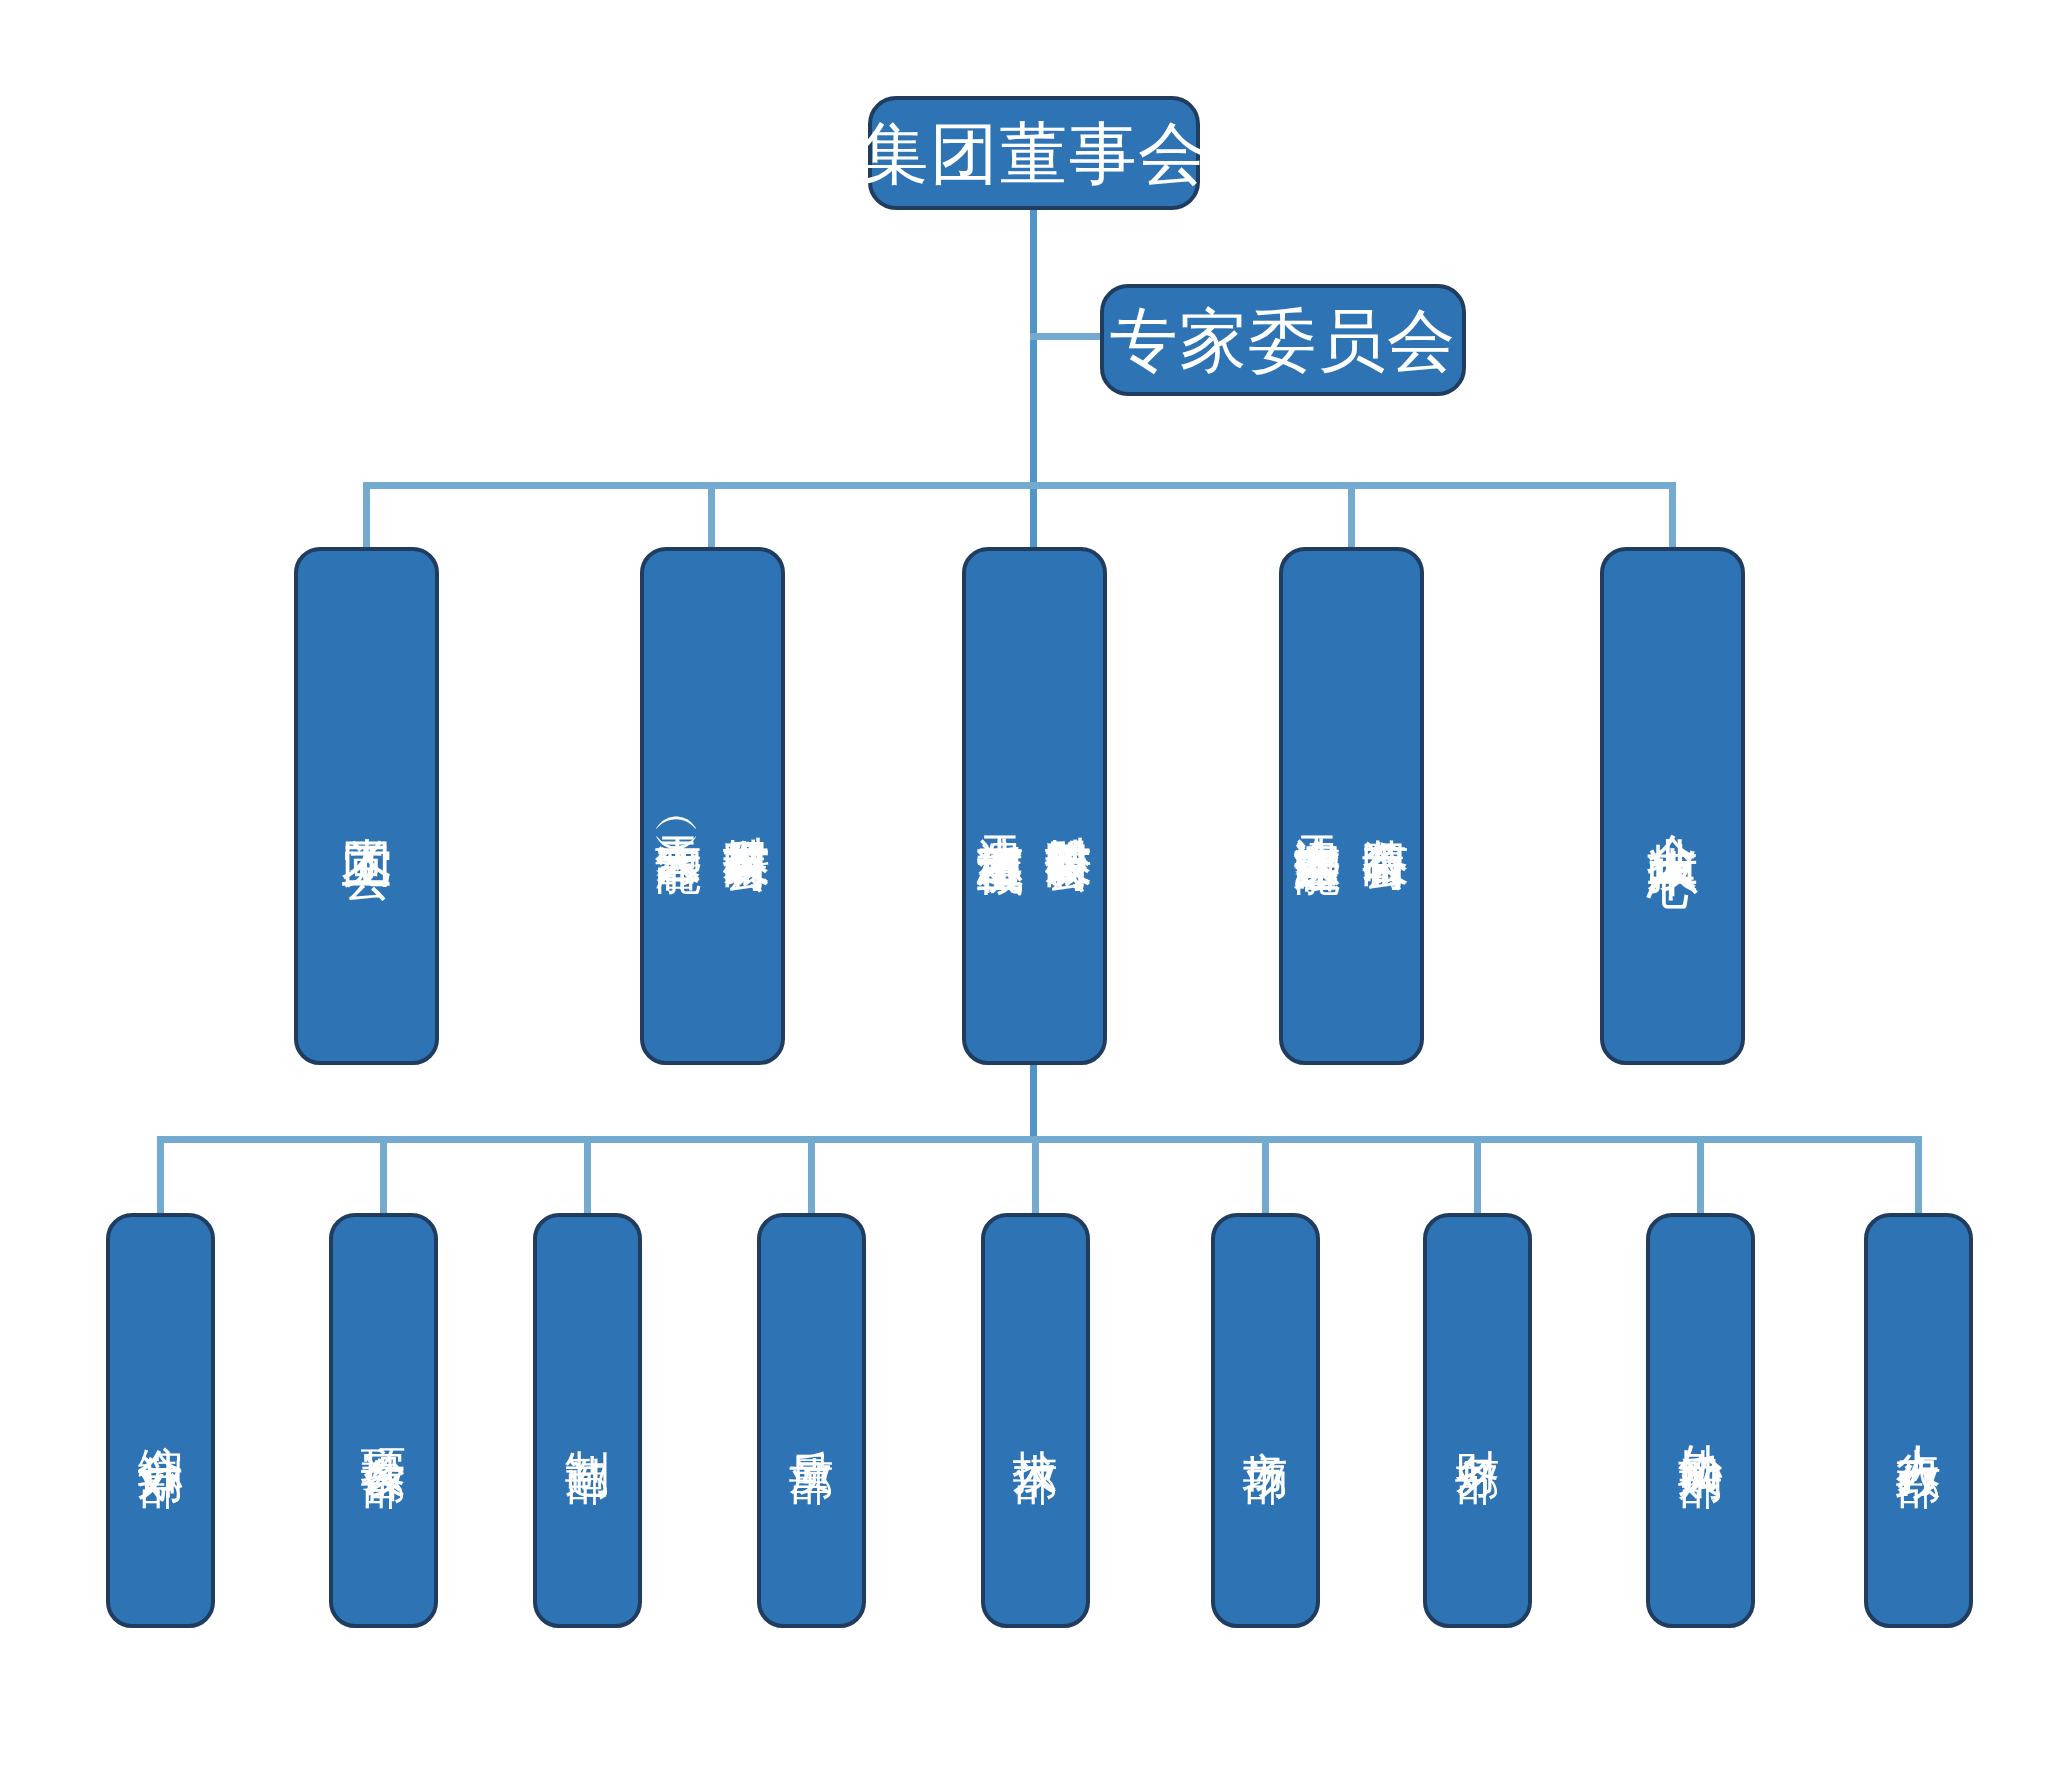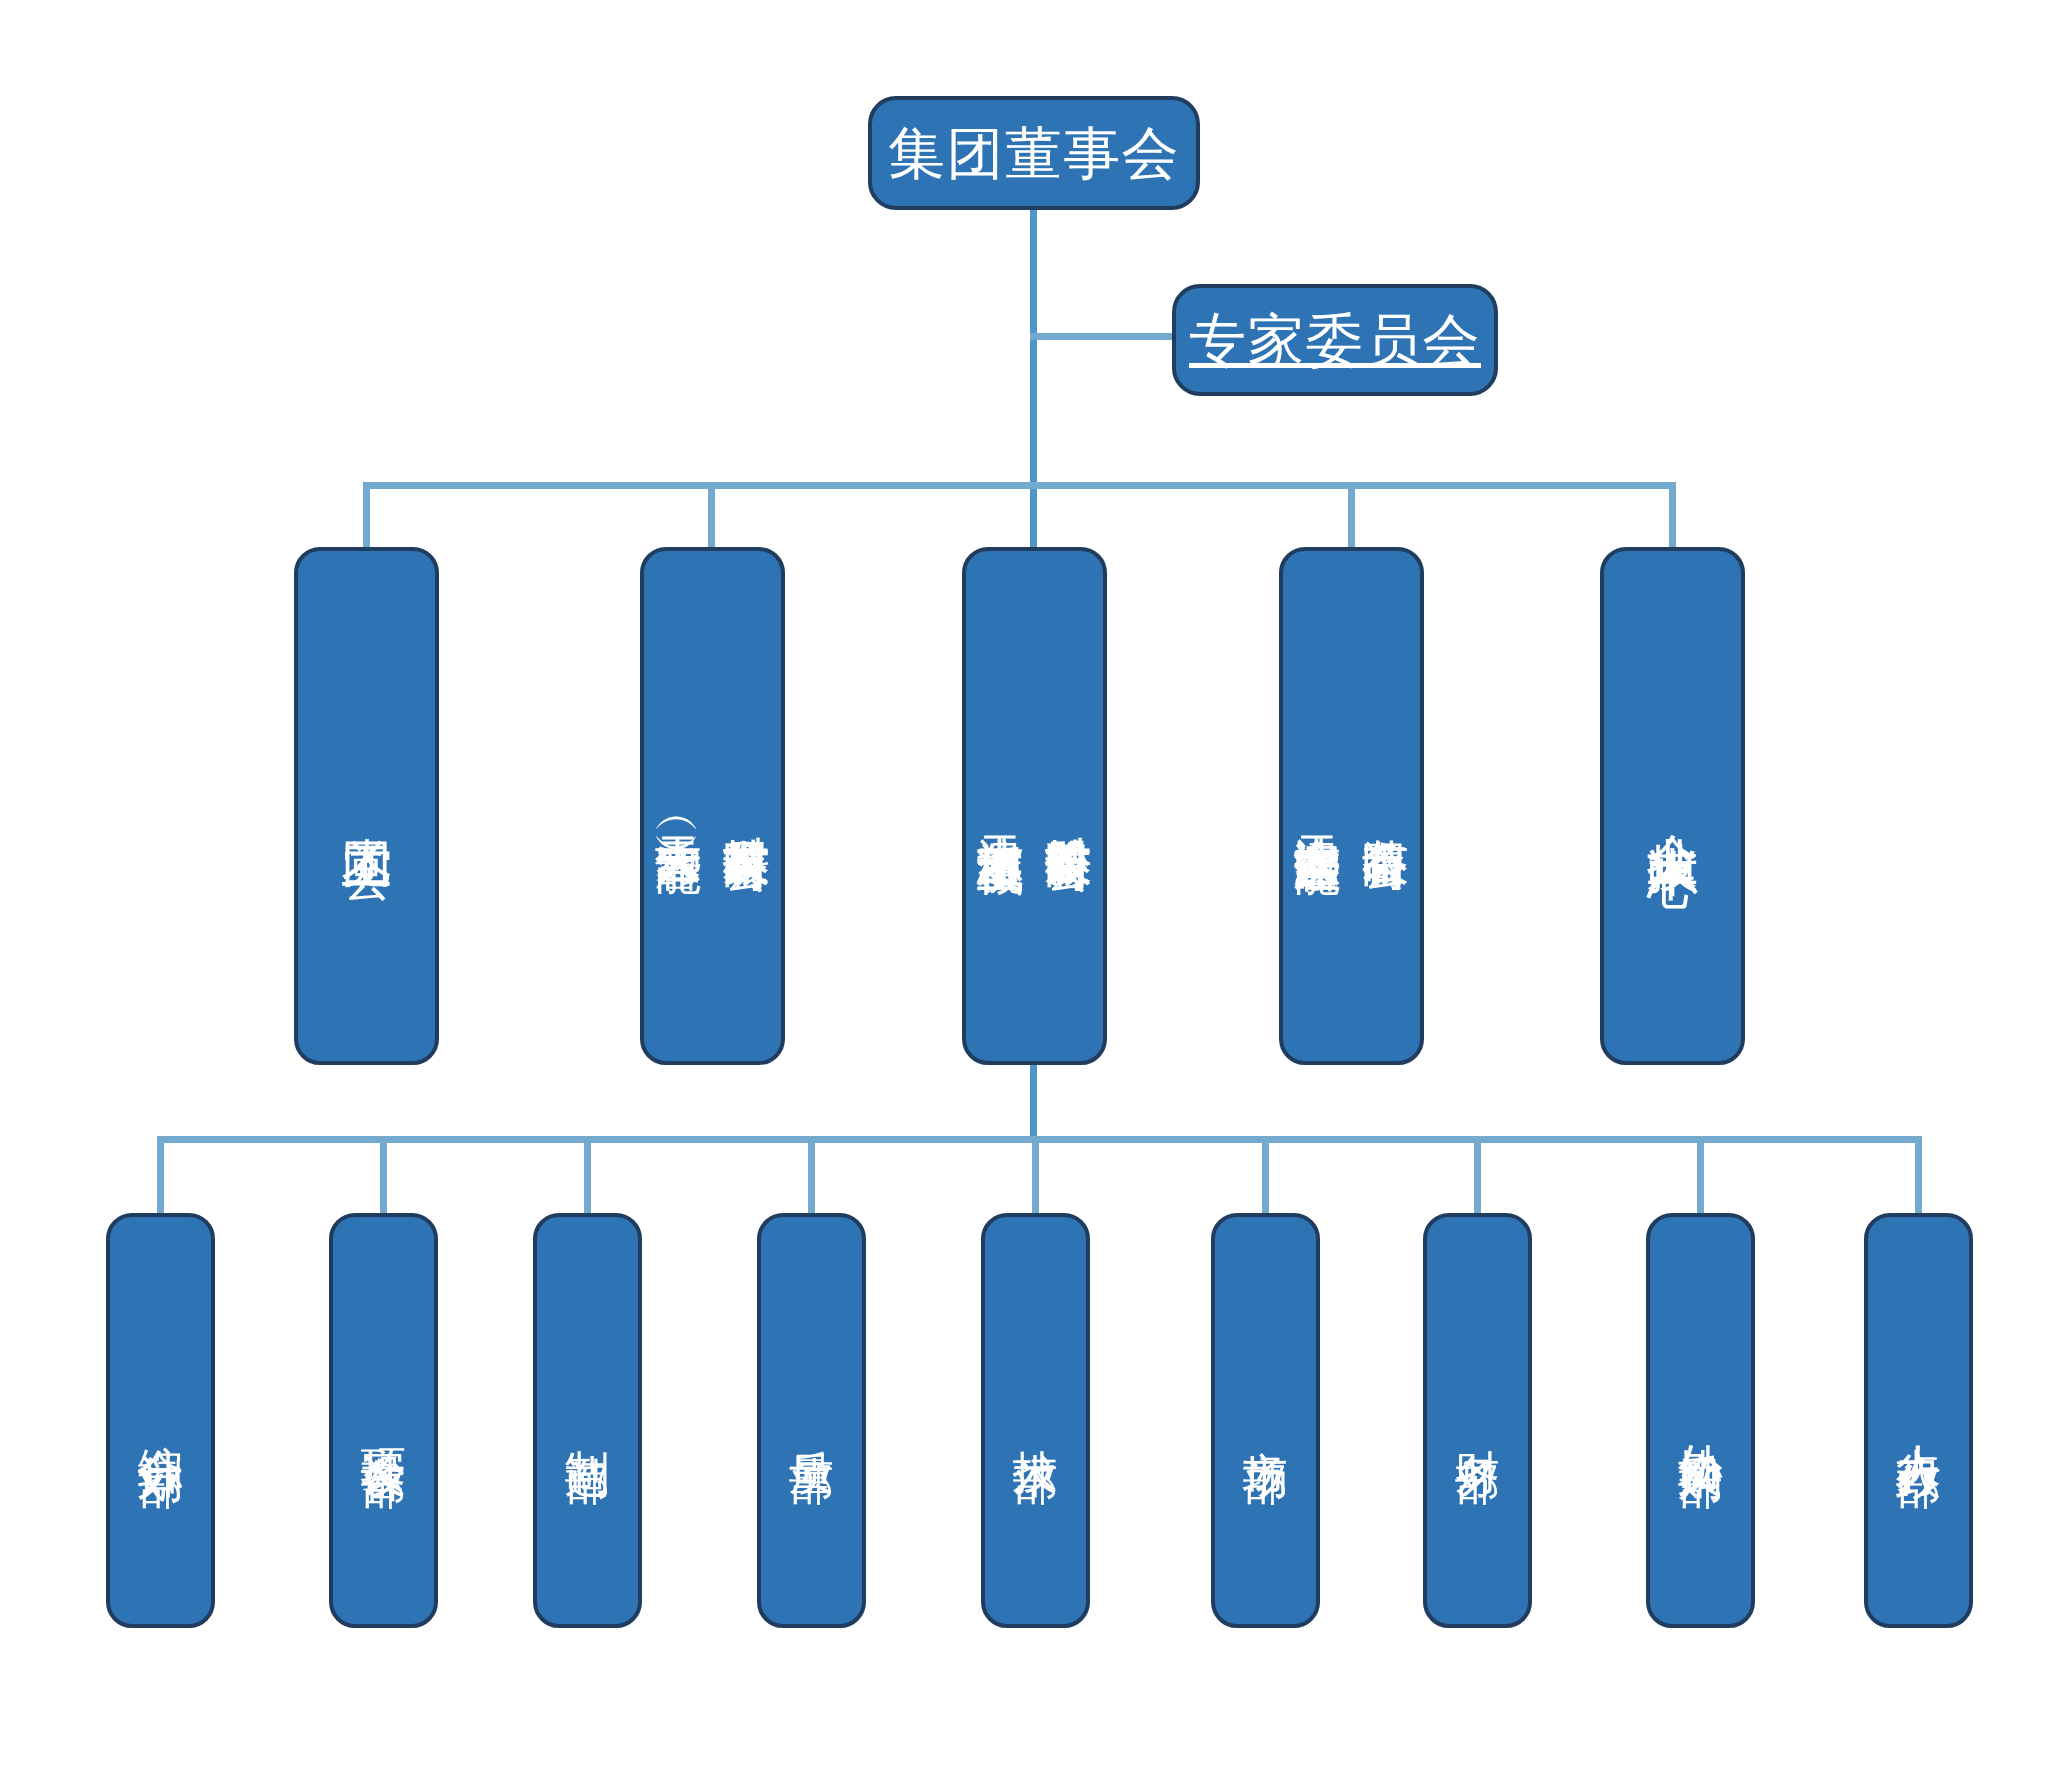--- a/index.html
+++ b/index.html
@@ -22,21 +22,21 @@
   .node{
     position:absolute;z-index:2;box-sizing:border-box;
     background:var(--box-fill);
     border:4.1px solid var(--box-border);
     color:var(--text-color);
     display:flex;align-items:center;justify-content:center;
   }
   .node.h{border-radius:28px;}
   .node.v{border-radius:26px;}
   .hlabel{
-    font-size:57px;letter-spacing:1.4px;white-space:nowrap;line-height:1.1;
+    font-size:68px;letter-spacing:1.4px;white-space:nowrap;line-height:1.1;
   }
   .vlabel{
     writing-mode:vertical-lr;
     text-orientation:mixed;
     white-space:pre-line;
     text-align:center;
   }
   .v1{font-size:51px;letter-spacing:4.5px;line-height:1.5;}
   .v2{font-size:47px;letter-spacing:1.8px;line-height:1.45;}
   .v3{font-size:45px;letter-spacing:4.5px;line-height:1.5;}
@@ -63,21 +63,21 @@
   <div class="line" style="left:1032px;top:1140px;width:7.2px;height:78px;"></div>
   <div class="line" style="left:1262px;top:1140px;width:7.2px;height:78px;"></div>
   <div class="line" style="left:1474px;top:1140px;width:7.2px;height:78px;"></div>
   <div class="line" style="left:1697px;top:1140px;width:7.2px;height:78px;"></div>
   <div class="line" style="left:1915px;top:1140px;width:7.2px;height:78px;"></div>
 
   <div class="node h" style="left:868px;top:96px;width:332px;height:114px;">
     <span class="hlabel">集团董事会</span>
   </div>
 
-  <div class="node h" style="left:1172px;top:284px;width:326px;height:112px;text-decoration:underline;">
+  <div class="node h" style="left:1100px;top:284px;width:366px;height:112px;">
     <span class="hlabel">专家委员会</span>
   </div>
 
   <div class="node v" style="left:294px;top:547px;width:145px;height:518px;">
     <span class="vlabel v1">党团工会</span>
   </div>
 
   <div class="node v" style="left:640px;top:547px;width:145px;height:518px;">
     <span class="vlabel v2">天吉（天津）智能
 科技发展有限公司</span>

